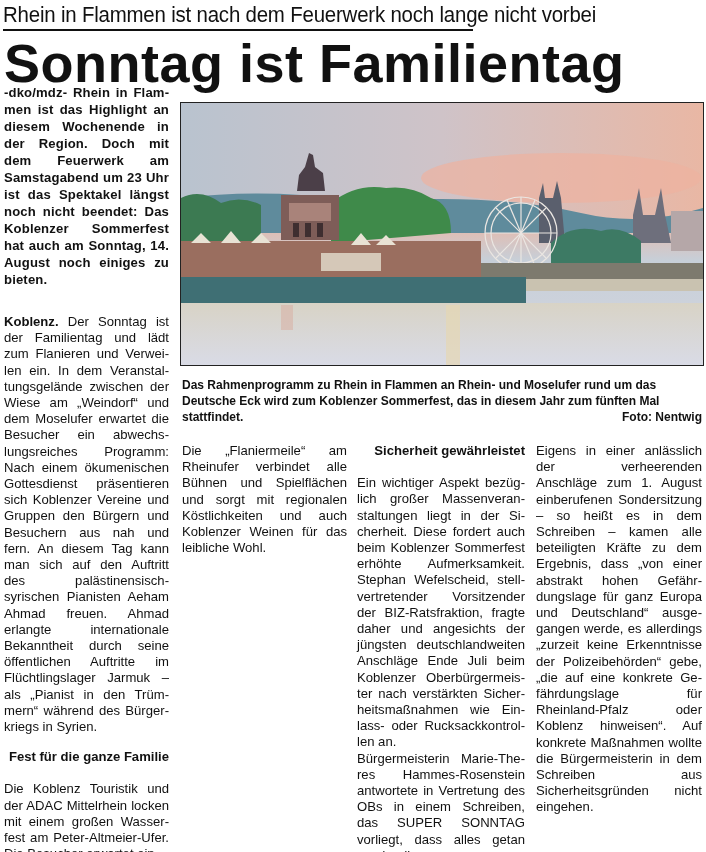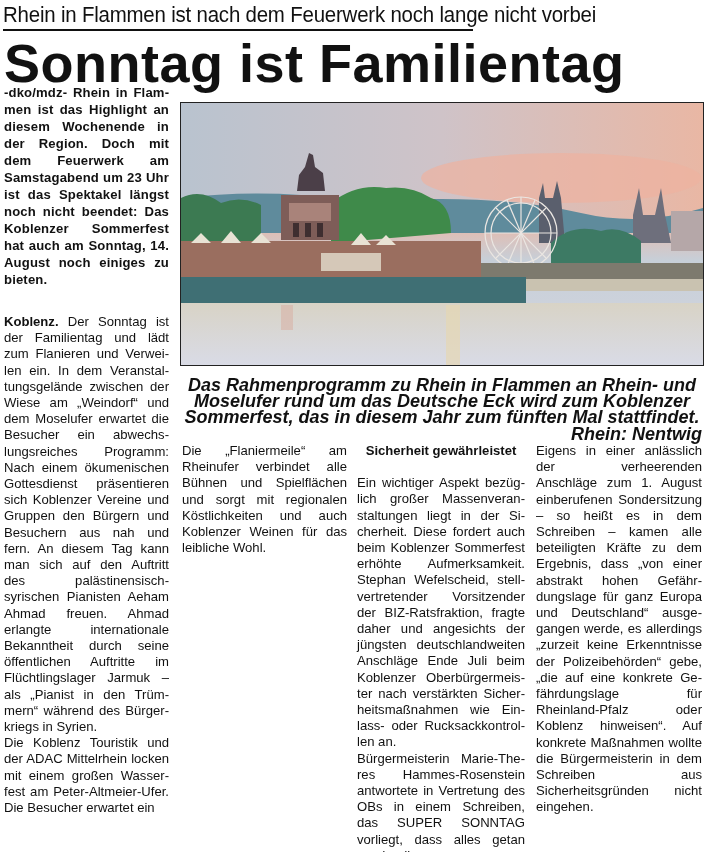--- a/index.html
+++ b/index.html
@@ -7,25 +7,25 @@
   .kicker { position: absolute; left: 3px; top: 2px; width: 470px; font-size: 21.5px; line-height: 26px; letter-spacing: -0.2px; font-family: "Liberation Sans", sans-serif; transform: scaleX(0.95); transform-origin: left top; white-space: nowrap; }
   .kicker-rule { position: absolute; left: 3px; top: 29px; width: 470px; height: 2px; background: #111; }
   .headline { position: absolute; left: 4px; top: 31px; font-size: 54px; line-height: 64px; font-weight: bold; letter-spacing: 0.5px; white-space: nowrap; font-family: "Liberation Sans", sans-serif; }
   .col { position: absolute; font-size: 13.1px; line-height: 16.2px; text-align: justify; hyphens: manual; }
   .col p { margin: 0; }
   .lead { left: 4px; top: 84px; width: 165px; font-weight: bold; font-size: 13.1px; line-height: 17px; letter-spacing: 0.15px; }
   .c1 { left: 4px; top: 314px; width: 165px; }
   .c2 { left: 182px; top: 443px; width: 165px; }
   .c3 { left: 357px; top: 443px; width: 168px; }
   .c4 { left: 536px; top: 443px; width: 166px; }
-  .subhead { font-weight: bold; text-align: center; margin: 14px 0 16px 0 !important; }
+  .subhead { font-weight: bold; text-align: right; margin: 14px 0 16px 0 !important; }
   .c3 .subhead { margin-top: 0 !important; }
   .dateline { font-weight: bold; }
   .photo { position: absolute; left: 180px; top: 102px; width: 522px; height: 262px; border: 1px solid #222; overflow: hidden; background: linear-gradient(#c9cdd9 0%, #d6c8c9 35%, #e8b8a8 45%, #c7cfd8 60%, #d4d6e0 100%); }
-  .caption { position: absolute; left: 182px; top: 377px; width: 520px; font-size: 18px; line-height: 16.2px; font-weight: bold; text-align: center; font-style: italic; }
+  .caption { position: absolute; left: 182px; top: 377px; width: 520px; font-size: 12px; line-height: 16.2px; font-weight: bold; text-align: left; }
   .caption .credit { float: right; }
 </style>
 </head>
 <body>
 
 <div class="kicker">Rhein in Flammen ist nach dem Feuerwerk noch lange nicht vorbei</div>
 <div class="kicker-rule"></div>
 <h1 class="headline" style="margin:0;">Sonntag ist Familientag</h1>
 
 <div class="col lead">
@@ -77,25 +77,26 @@
     <rect x="0" y="174" width="345" height="30" fill="#3f6f74"></rect>
     <rect x="345" y="176" width="177" height="12" fill="#c9c2b0"></rect>
     <rect x="0" y="200" width="522" height="62" fill="url(#water)"></rect>
     <rect x="265" y="202" width="14" height="60" fill="#e6d7b4" opacity="0.7"></rect>
     <rect x="100" y="202" width="12" height="25" fill="#d8b3a6" opacity="0.6"></rect>
   </svg>
 </div>
 
 <div class="caption">
   <span>Das Rahmenprogramm zu Rhein in Flammen an Rhein- und Moselufer rund um das Deutsche Eck wird zum Koblenzer Sommerfest, das in diesem Jahr zum fünften Mal stattfindet.</span>
-  <span class="credit">Rhein: Nentwig</span>
+  <span class="credit">Foto: Nentwig</span>
 </div>
 
 <div class="col c1">
   <p><span class="dateline">Koblenz.</span><span> Der Sonntag ist der Familientag und lädt zum Flanieren und Verwei­len ein. In dem Veranstal­tungsgelände zwischen der Wiese am „Weindorf“ und dem Moselufer erwartet die Besucher ein abwechs­lungsreiches Programm: Nach einem ökumenischen Gottesdienst präsentieren sich Koblenzer Vereine und Gruppen den Bürgern und Besuchern aus nah und fern. An diesem Tag kann man sich auf den Auftritt des pa­lästinensisch-syrischen Pia­nisten Aeham Ahmad freu­en. Ahmad erlangte interna­tionale Bekanntheit durch seine öffentlichen Auftritte im Flüchtlingslager Jarmuk – als „Pianist in den Trüm­mern“ während des Bürger­kriegs in Syrien.</span></p>
+  <p class="subhead">Fest für die ganze Familie</p>
   <p>Die Koblenz Touristik und der ADAC Mittelrhein locken mit einem großen Wasser­fest am Peter-Altmeier-Ufer. Die Besucher erwartet ein</p>
 </div>
 
 <div class="col c2">
   <p>Die „Flaniermeile“ am Rheinufer verbindet alle Bühnen und Spielflächen und sorgt mit regionalen Köstlichkeiten und auch Koblenzer Weinen für das leibliche Wohl.</p>
 </div>
 
 <div class="col c3">
   <p class="subhead">Sicherheit gewährleistet</p>
   <p>Ein wichtiger Aspekt bezüg­lich großer Massenveran­staltungen liegt in der Si­cherheit. Diese fordert auch beim Koblenzer Sommerfest erhöhte Aufmerksamkeit. Stephan Wefelscheid, stell­vertretender Vorsitzender der BIZ-Ratsfraktion, fragte daher und angesichts der jüngsten deutschlandweiten Anschläge Ende Juli beim Koblenzer Oberbürgermeis­ter nach verstärkten Sicher­heitsmaßnahmen wie Ein­lass- oder Rucksackkontrol­len an.</p>

